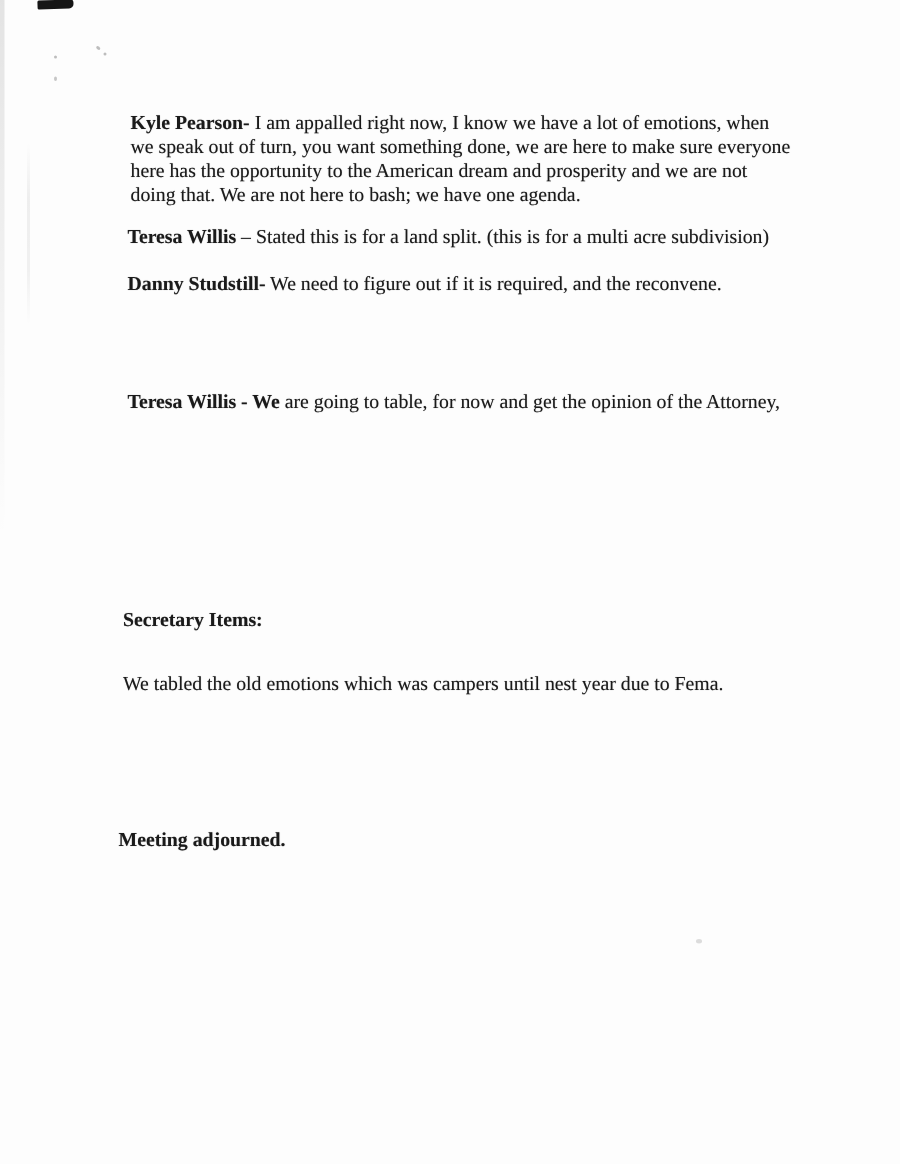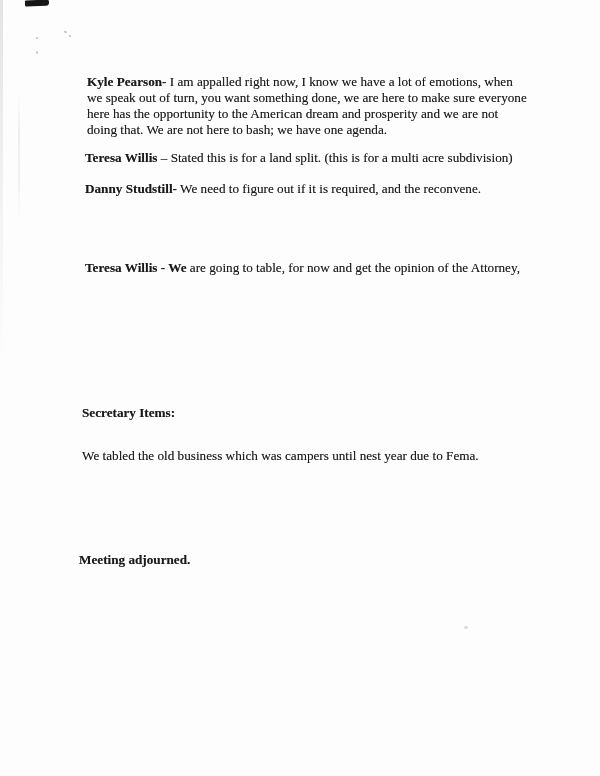--- a/index.html
+++ b/index.html
@@ -85,20 +85,20 @@
 
   <div class="para p-teresa2">
     <div class="line"><span class="lead">Teresa Willis - We</span><span> are going to table, for now and get the opinion of the Attorney,</span></div>
   </div>
 
   <div class="para p-secretary">
     <div class="line"><span class="lead">Secretary Items:</span></div>
   </div>
 
   <div class="para p-tabled">
-    <div class="line">We tabled the old business which was campers until nest year due to Fema.</div>
+    <div class="line">We tabled the old emotions which was campers until nest year due to Fema.</div>
   </div>
 
   <div class="para p-adjourned">
     <div class="line">Meeting adjourned.</div>
   </div>
 
 </div>
 
 </body></html>

